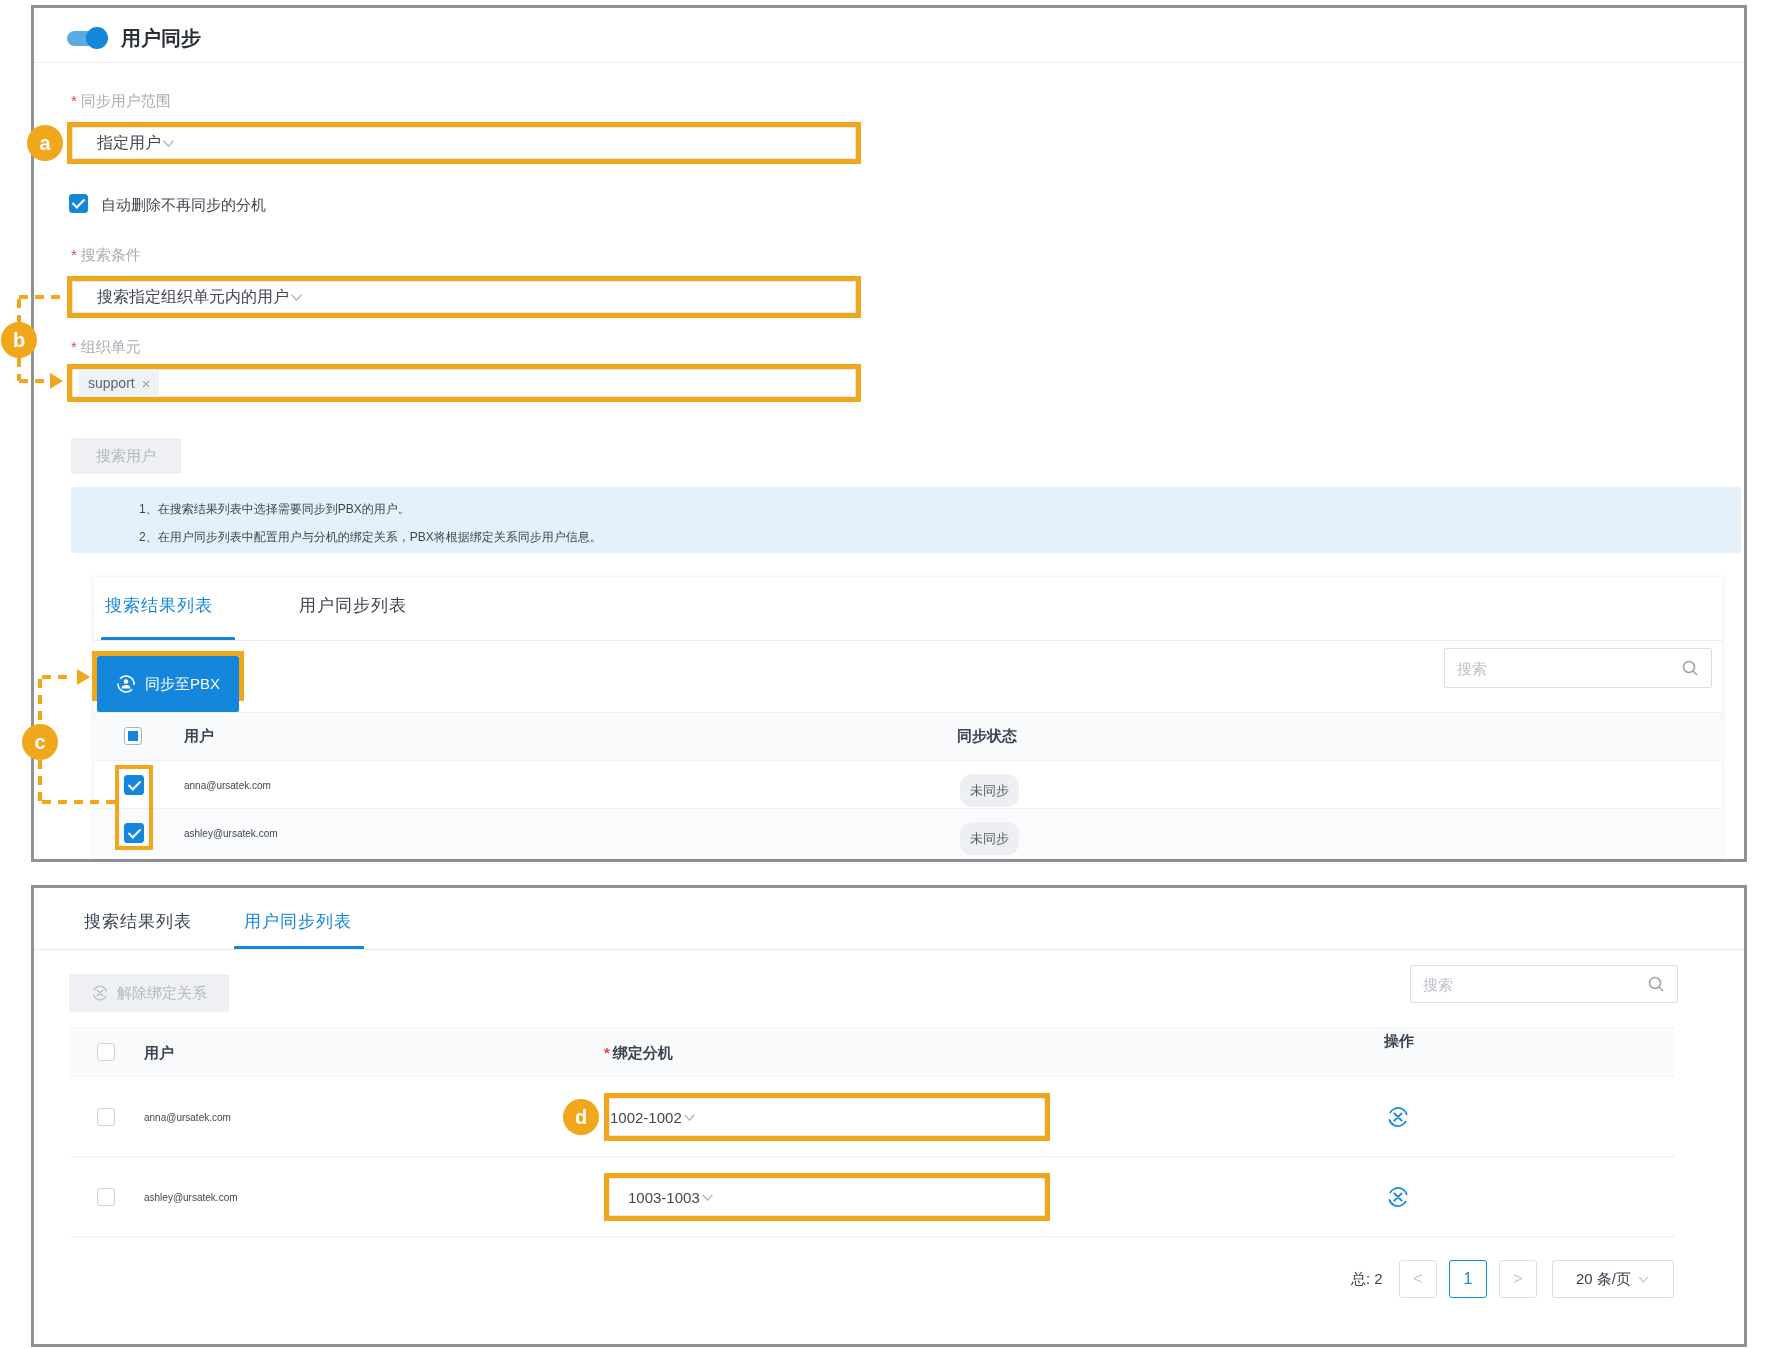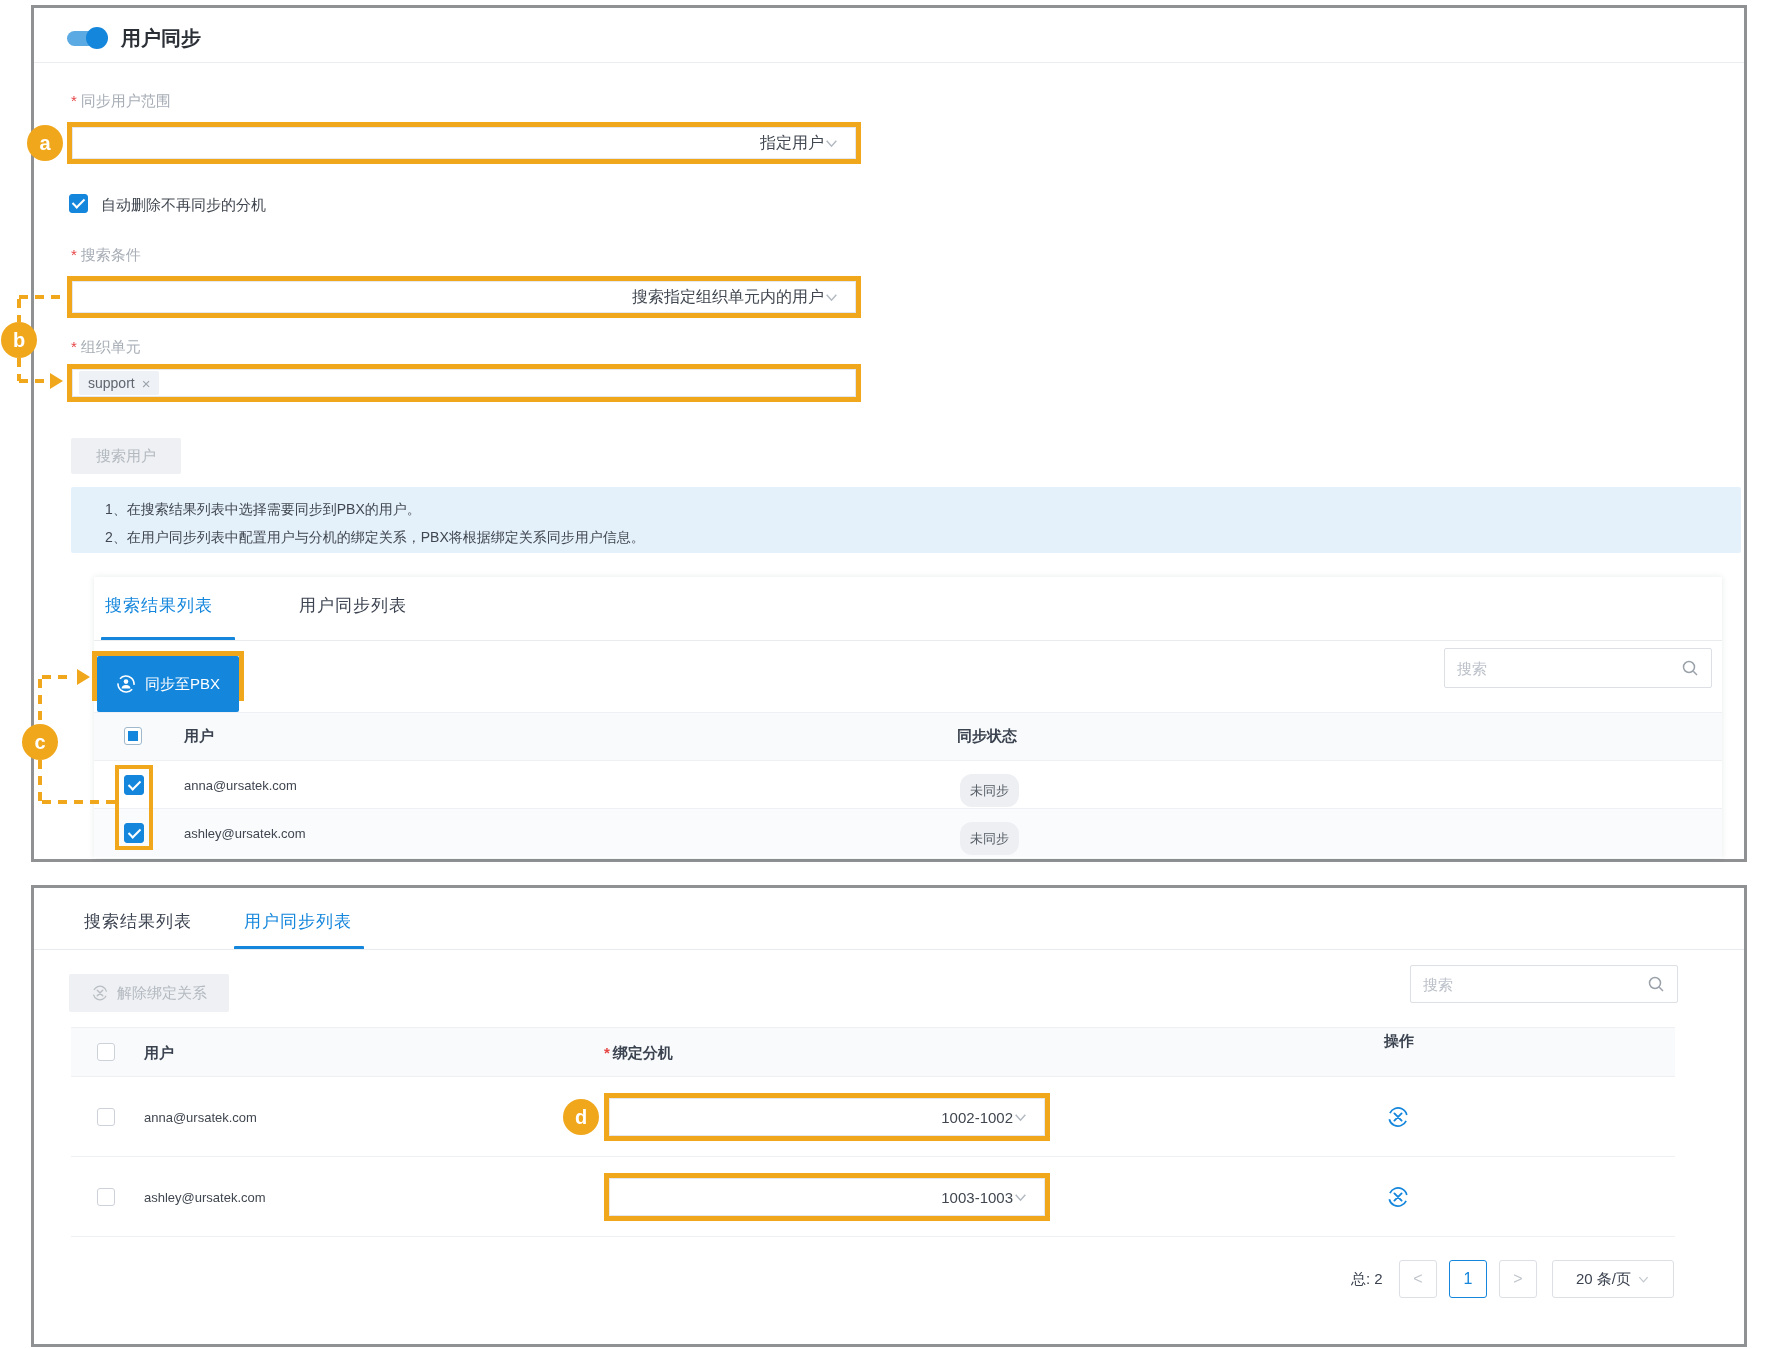--- a/index.html
+++ b/index.html
@@ -28,21 +28,21 @@
   .hl4 { position:absolute; border:4px solid #f0a71c; }
   .marker { position:absolute; width:36px; height:36px; border-radius:50%; background:#f0a71c; color:#fff;
             font-size:20px; font-weight:bold; display:flex; align-items:center; justify-content:center; z-index:30; }
   .dh { position:absolute; height:4px; background:repeating-linear-gradient(90deg,#f0a71c 0 9px,transparent 9px 16px); z-index:25; }
   .dv { position:absolute; width:4px;  background:repeating-linear-gradient(180deg,#f0a71c 0 9px,transparent 9px 16px); z-index:25; }
   .arr { position:absolute; width:0; height:0; border-top:8px solid transparent; border-bottom:8px solid transparent;
          border-left:13px solid #f0a71c; z-index:26; }
 
   
   .sel { position:absolute; inset:0; background:#fff; border:1px solid #e4e7ec; display:flex; align-items:center;
-         justify-content:flex-end; padding:0 16px 0 24px; cursor:pointer; }
+         justify-content:flex-start; padding:0 16px 0 24px; cursor:pointer; }
   .sel .sel-text { font-size:16px; color:#414750; }
   .chev { width:15px; height:15px; flex:0 0 auto; }
 
   .tagbox { position:absolute; inset:0; background:#fff; border:1px solid #e4e7ec; display:flex; align-items:center; padding:0 6px; }
   .tag { display:inline-flex; align-items:center; gap:7px; background:#eef1f5; border-radius:2px; height:24px;
          padding:0 9px; font-size:14px; color:#5f6670; }
   .tag .x { color:#9ba2ab; font-size:15px; cursor:pointer; line-height:1; }
 
   
   .cb { position:absolute; width:18px; height:18px; border-radius:3px; background:#fff; border:1px solid #cdd2d9; cursor:pointer; }
@@ -57,42 +57,42 @@
   .cb-label { font-size:15px; color:#414750; line-height:19px; }
 
   .btn-disabled { position:absolute; background:#eef0f3; border:none; border-radius:2px; color:#b3b9c0; font-size:15px;
                   display:flex; align-items:center; justify-content:center; gap:8px; cursor:not-allowed;
                   font-family:"Liberation Sans","DejaVu Sans",sans-serif; }
   .btn-primary { background:#1486dc; border:none; border-radius:2px; color:#fff; font-size:15px; width:142px; height:56px;
                  display:flex; align-items:center; justify-content:center; gap:9px; cursor:pointer;
                  font-family:"Liberation Sans","DejaVu Sans",sans-serif; }
 
   .info { position:absolute; background:#e4f1fb; border-radius:2px; }
-  .info p { font-size:14px; color:#414750; line-height:20px; padding-left:34px; }
+  .info p { font-size:12px; color:#414750; line-height:20px; padding-left:68px; }
   .info p:first-child { margin-top:12px; }
   .info p + p { margin-top:8px; }
 
   .card { position:absolute; background:#fff; box-shadow:0 0 6px rgba(31,45,61,0.10); }
 
   .tab { position:absolute; font-size:17px; color:#3c4350; letter-spacing:1px; cursor:pointer; line-height:22px; }
   .tab.active { color:#1486dc; }
   .tab-underline { position:absolute; height:4px; background:#1486dc; border-radius:1px; }
   .tabline { position:absolute; height:1px; background:#e9ecef; left:0; right:0; }
 
   .search { position:absolute; border:1px solid #dcdfe4; border-radius:2px; background:#fff; display:flex;
             align-items:center; padding:0 12px; }
   .search input { border:none; outline:none; flex:1; font-size:15px; color:#414750; min-width:0;
                   font-family:"Liberation Sans","DejaVu Sans",sans-serif; }
   .search input::placeholder { color:#bcc1c9; }
   .sicon { width:18px; height:18px; flex:0 0 auto; }
 
   .thead { position:absolute; background:#f8fafb; border-top:1px solid #eef0f3; border-bottom:1px solid #eef0f3; }
   .th { font-size:15px; font-weight:bold; color:#3c4350; line-height:18px; }
   .trow { position:absolute; border-bottom:1px solid #eef0f3; }
-  .cell { font-size:13px; color:#414750; line-height:18px; }
+  .cell { font-size:10px; color:#414750; line-height:18px; }
   .badge { position:absolute; background:#edeff2; border-radius:12px; font-size:13px; color:#565d66;
            padding:9px 10px; line-height:15px; }
 
   .op-icon { position:absolute; width:24px; height:24px; cursor:pointer; }
 
   .pg-txt { position:absolute; font-size:15px; color:#3c4350; line-height:16px; }
   .pg-btn { position:absolute; width:38px; height:38px; border:1px solid #dcdfe4; border-radius:3px; background:#fff;
             display:flex; align-items:center; justify-content:center; font-size:16px; color:#c0c5cc; cursor:pointer;
             font-family:"Liberation Sans","DejaVu Sans",sans-serif; }
   .pg-btn.current { border-color:#1486dc; color:#1486dc; }

